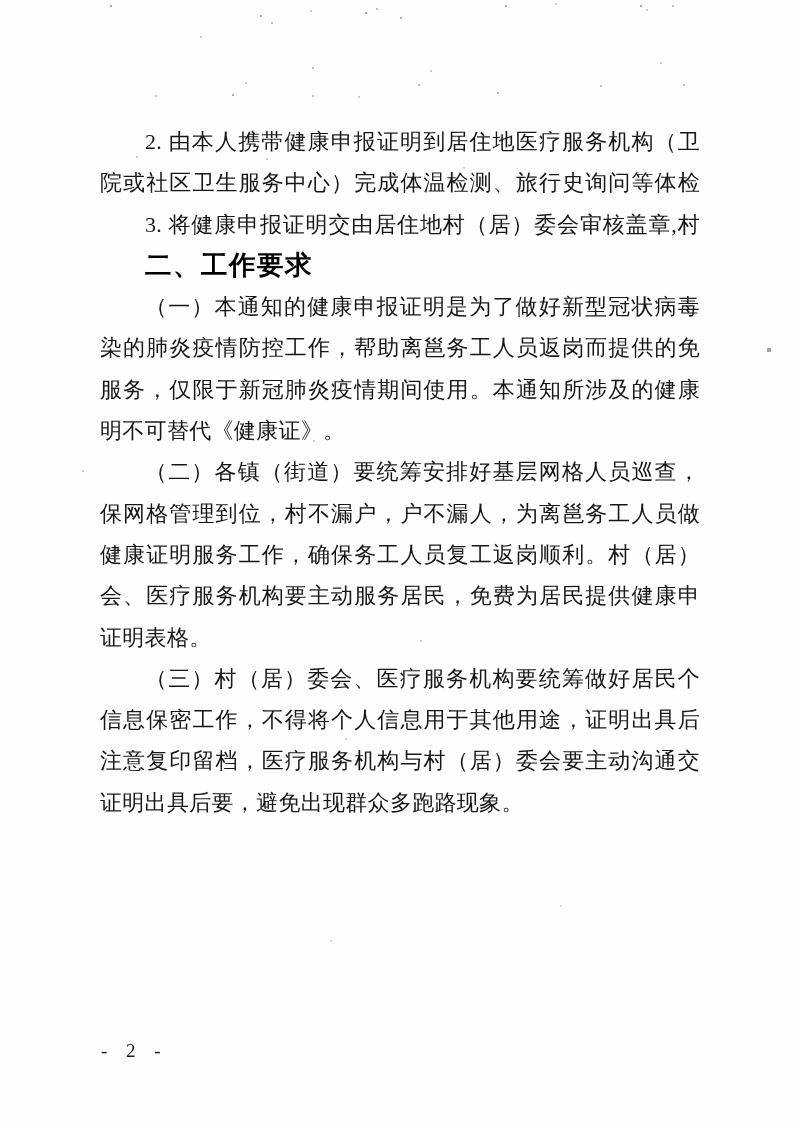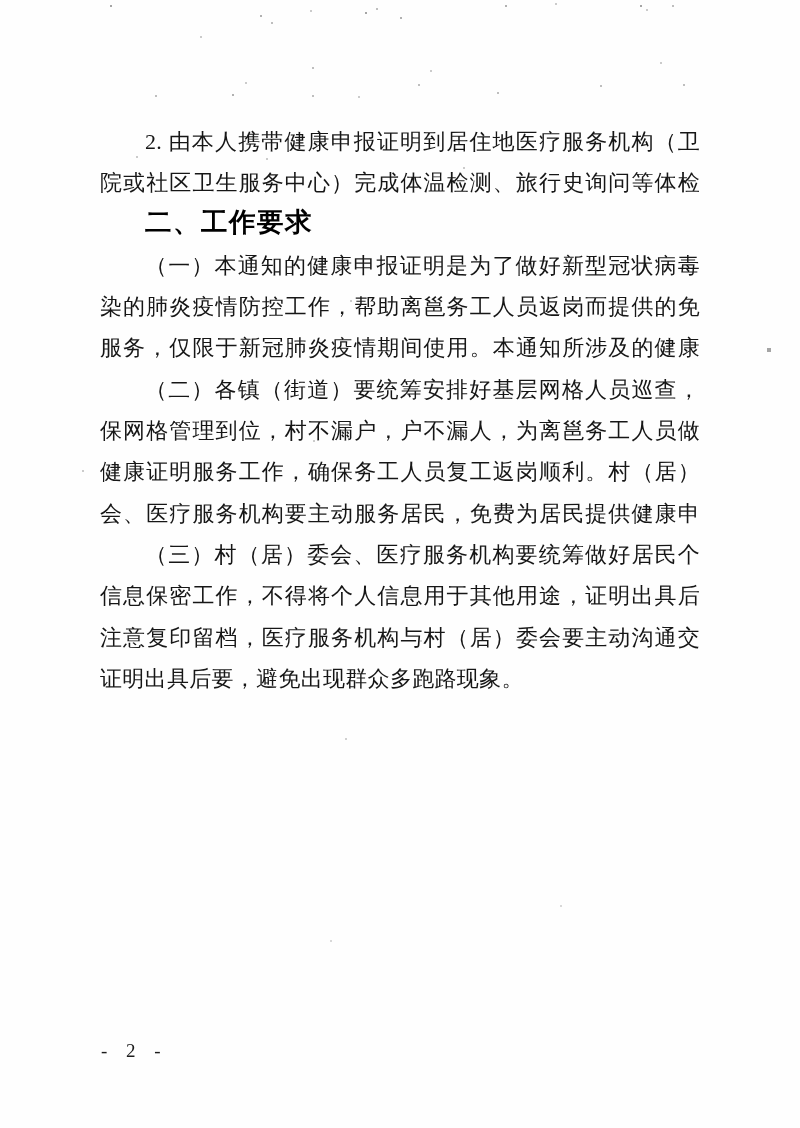--- a/index.html
+++ b/index.html
@@ -75,21 +75,21 @@
     white-space: normal;
     letter-spacing: 0.3px;
   }
   .line.full {
     text-align-last: justify;
   }
   .line.indent {
     text-indent: 45px;
   }
   .line.heading {
-    font-family: Liberation Mono, monospace;
+    font-family: Liberation Serif, serif;
     font-weight: bold;
     font-size: 26.5px;
     color: #000000;
     letter-spacing: 1.5px;
   }
   .footer {
     position: absolute;
     left: 101px;
     top: 1040px;
     font-size: 19px;
@@ -99,27 +99,30 @@
   }
 </style>
 </head>
 <body>
 
 <div class="page">
   <div class="noise"></div>
   <div class="doc" id="doc-lines">
       <div class="line indent full">2. 由本人携带健康申报证明到居住地医疗服务机构（卫生</div>
       <div class="line full">院或社区卫生服务中心）完成体温检测、旅行史询问等体检工</div>
+      <div class="line indent full">3. 将健康申报证明交由居住地村（居）委会审核盖章,村</div>
       <div class="line heading indent">二、工作要求</div>
       <div class="line indent full">（一）本通知的健康申报证明是为了做好新型冠状病毒感</div>
       <div class="line full">染的肺炎疫情防控工作，帮助离邕务工人员返岗而提供的免费</div>
       <div class="line full">服务，仅限于新冠肺炎疫情期间使用。本通知所涉及的健康证</div>
+      <div class="line">明不可替代《健康证》。</div>
       <div class="line indent full">（二）各镇（街道）要统筹安排好基层网格人员巡查，确</div>
       <div class="line full">保网格管理到位，村不漏户，户不漏人，为离邕务工人员做好</div>
       <div class="line full">健康证明服务工作，确保务工人员复工返岗顺利。村（居）委</div>
       <div class="line full">会、医疗服务机构要主动服务居民，免费为居民提供健康申报</div>
+      <div class="line">证明表格。</div>
       <div class="line indent full">（三）村（居）委会、医疗服务机构要统筹做好居民个人</div>
       <div class="line full">信息保密工作，不得将个人信息用于其他用途，证明出具后要</div>
       <div class="line full">注意复印留档，医疗服务机构与村（居）委会要主动沟通交流，</div>
       <div class="line">证明出具后要，避免出现群众多跑路现象。</div>
     </div>
   <div class="footer">- 2 -</div>
 </div>
 
 </body></html>

